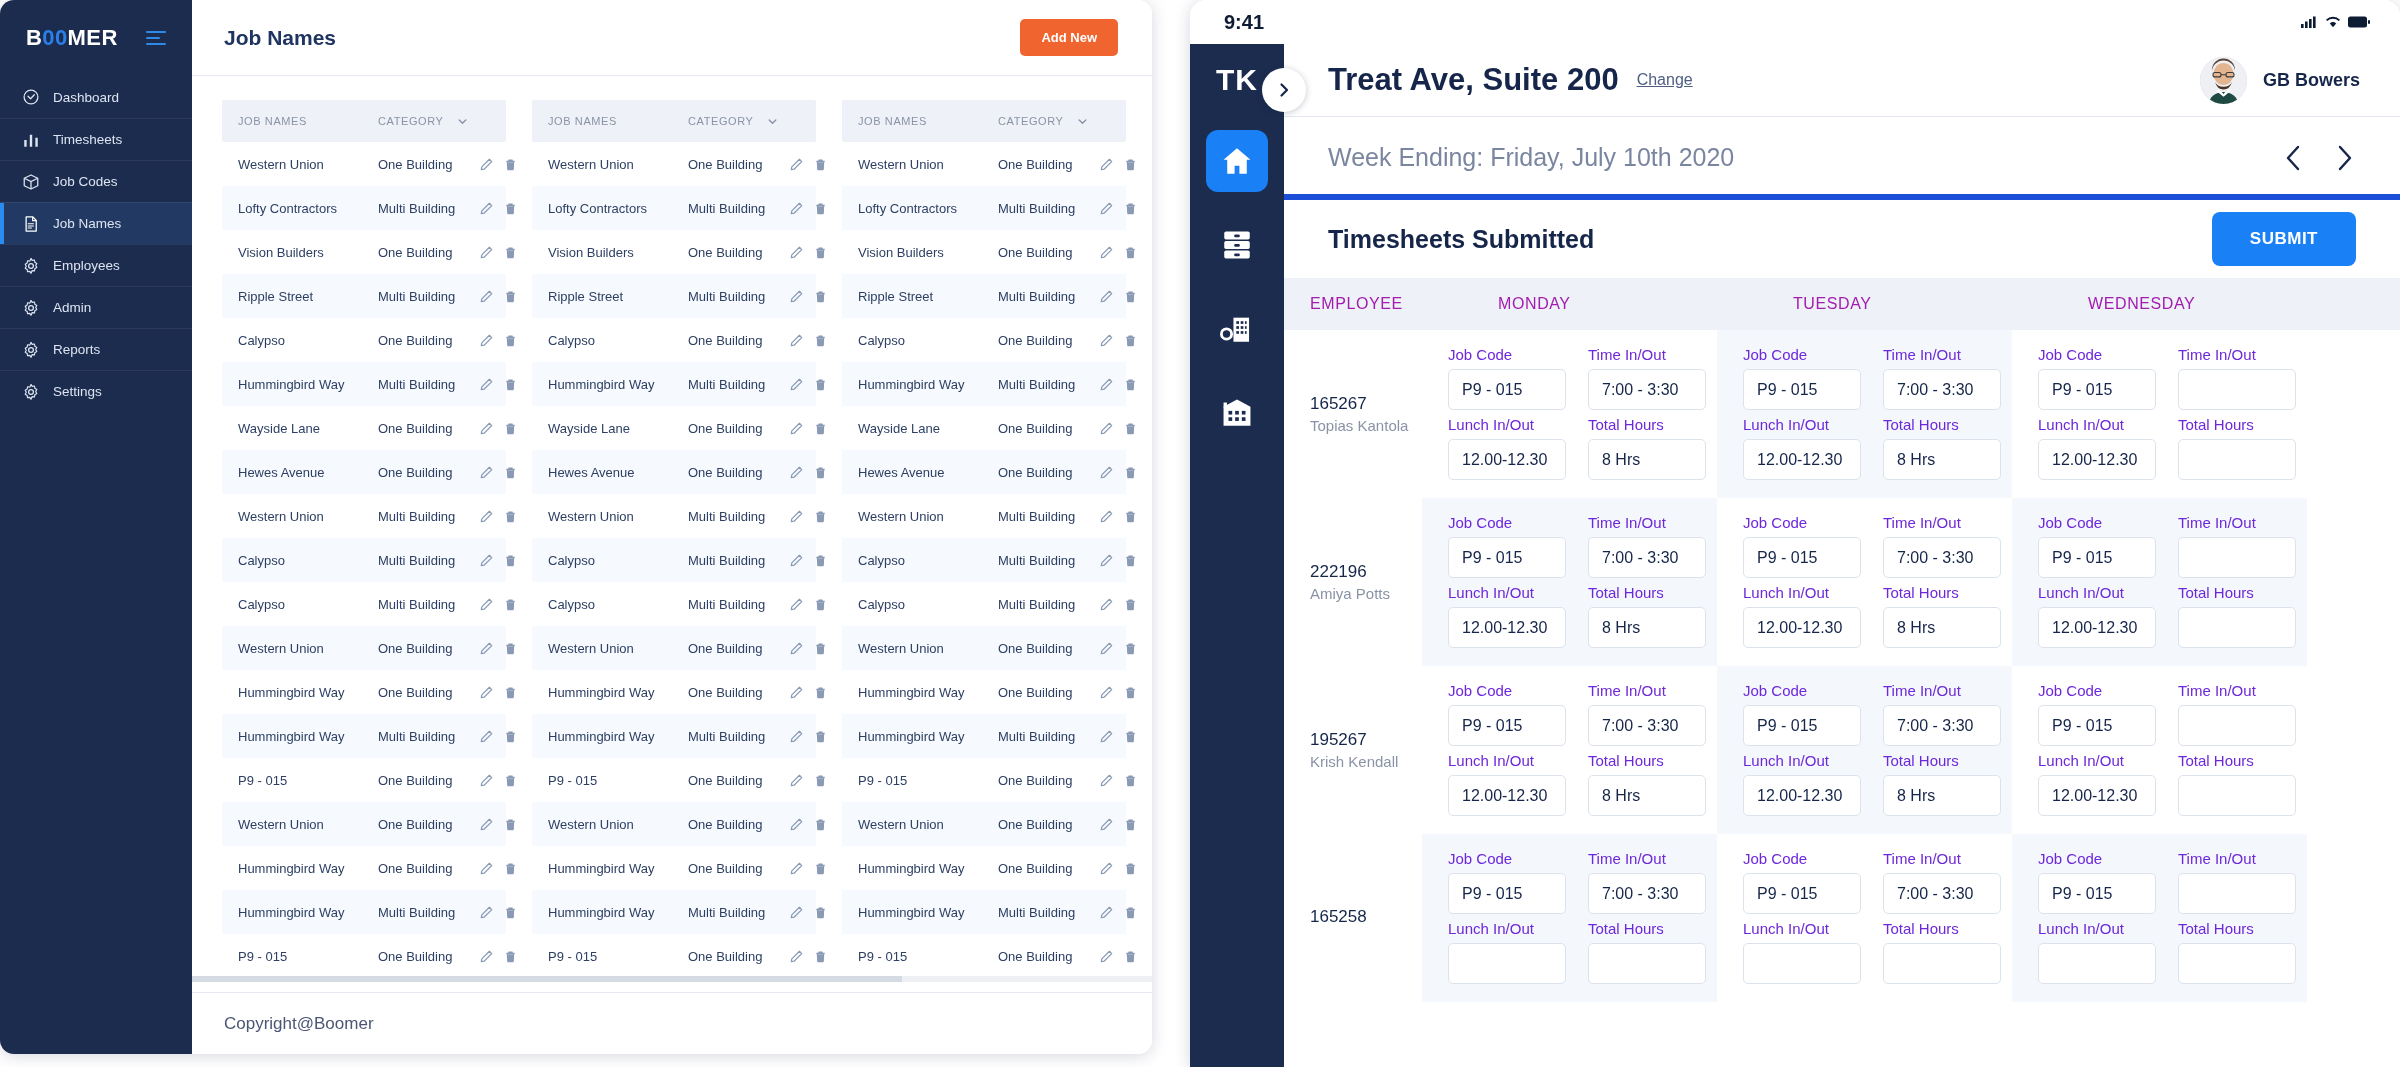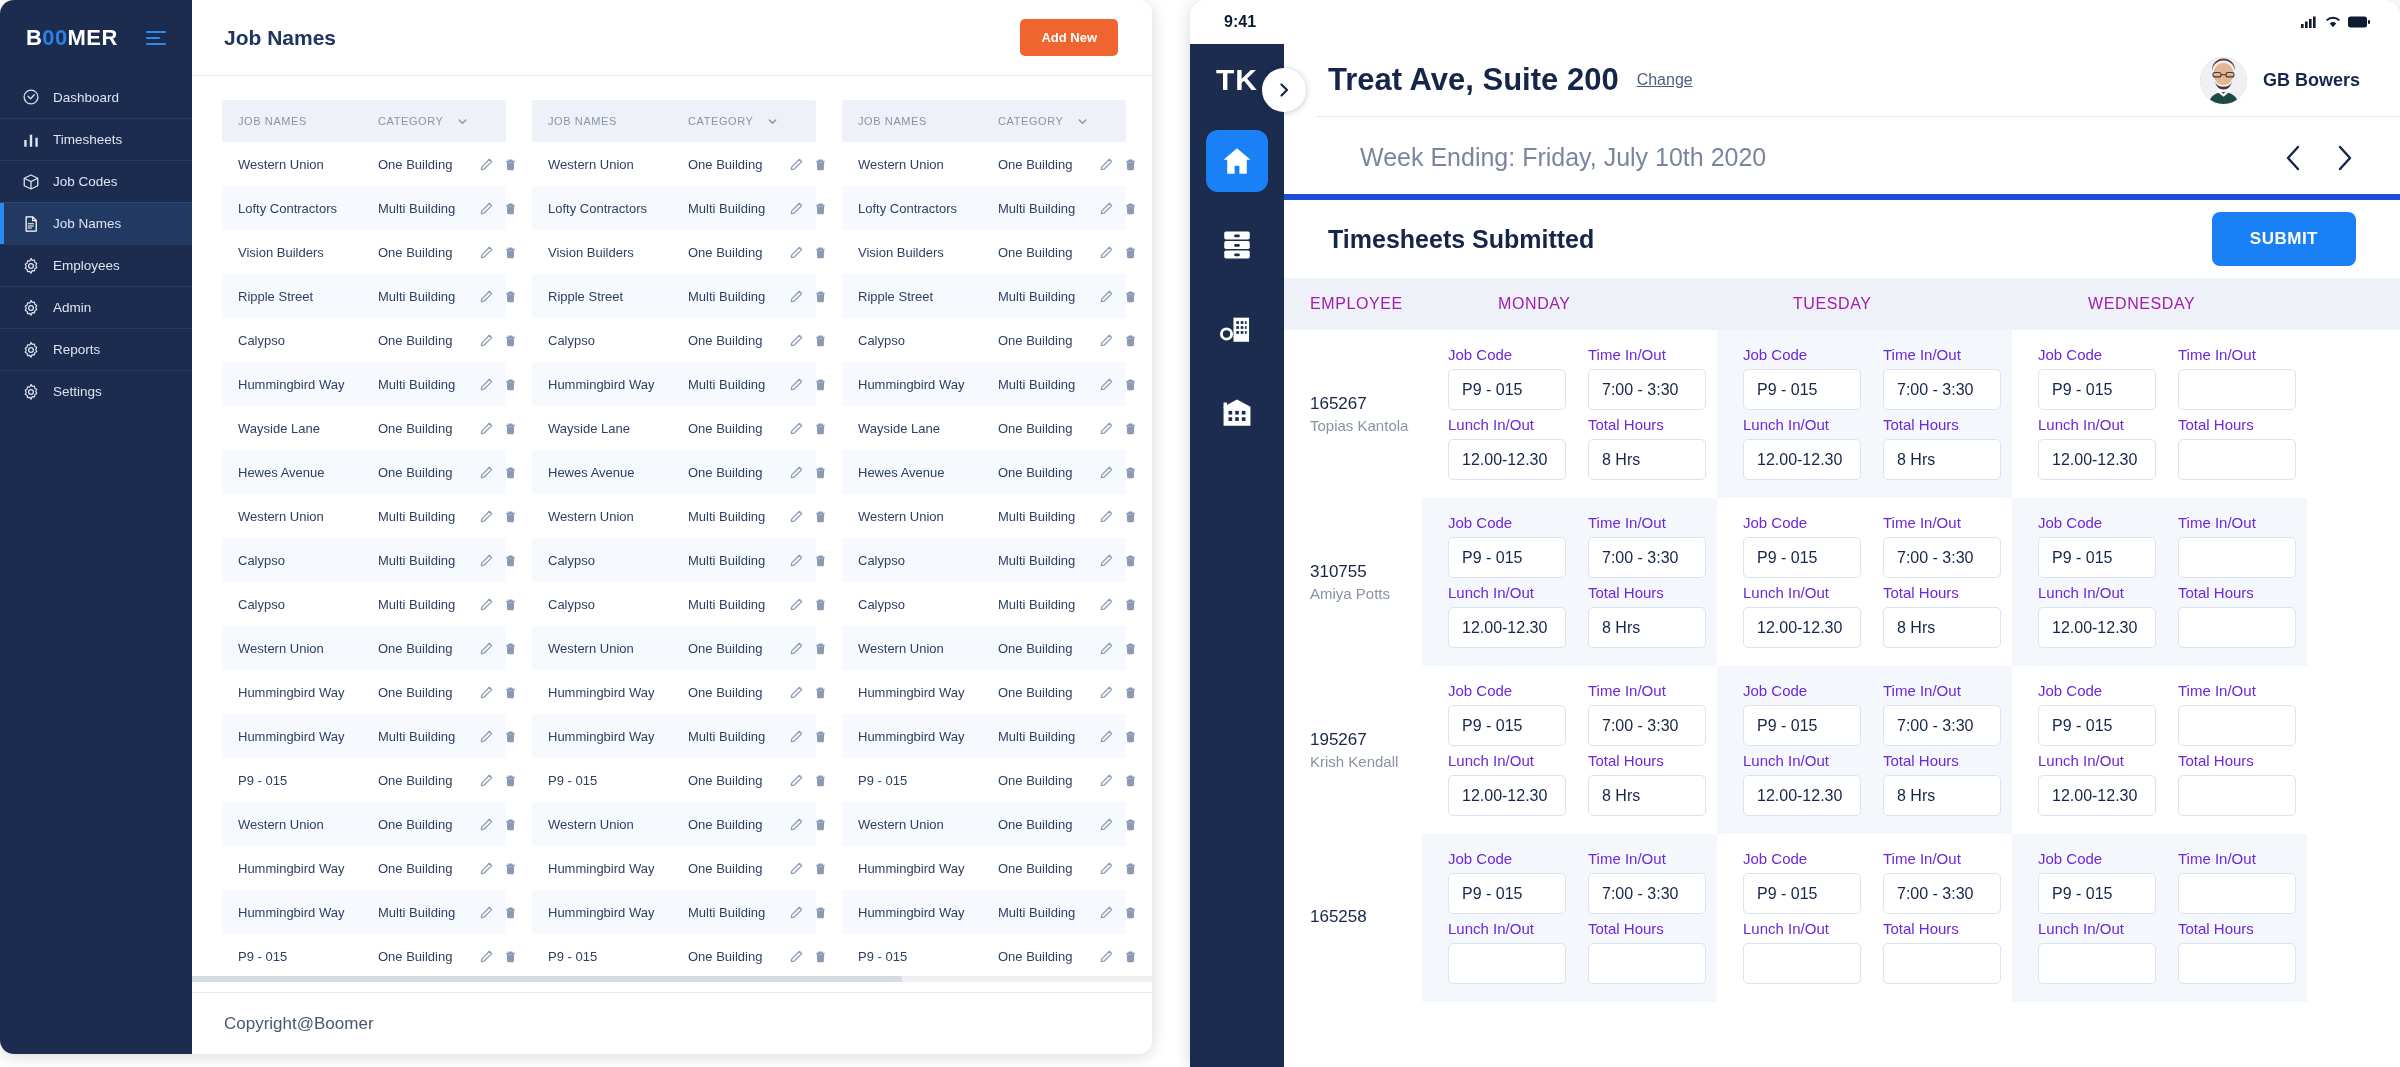--- a/index.html
+++ b/index.html
@@ -107,21 +107,21 @@
     width: 1210px; height: 1067px;
     border-radius: 16px 16px 0 0;
     background: #fff;
     box-shadow: 0 2px 16px rgba(20,35,70,0.18);
     overflow: hidden;
   }
   .statusbar {
     height: 44px; display: flex; align-items: center; justify-content: space-between;
     padding: 0 30px 0 34px; background: #fff;
   }
-  .clock { font-size: 16px; font-weight: bold; color: #0d1b33; }
+  .clock { font-size: 20px; font-weight: bold; color: #0d1b33; }
   .status-icons { display: flex; align-items: center; gap: 7px; }
   .status-icons svg { display: block; }
 
   .tab-body { display: flex; height: calc(1067px - 44px); }
   .t-rail {
     width: 94px; flex: 0 0 94px; background: #1b2c4f;
     display: flex; flex-direction: column; align-items: center;
   }
   .t-logo {
     height: 72px; width: 100%; display: flex; align-items: center; justify-content: center;
@@ -154,21 +154,21 @@
   .t-user { margin-left: auto; display: flex; align-items: center; gap: 16px; }
   .avatar {
     width: 47px; height: 47px; border-radius: 50%; overflow: hidden;
     background: #c8cfdb; flex: 0 0 47px;
   }
   .avatar svg { display: block; }
   .t-username { font-size: 18px; font-weight: bold; color: #16264a; white-space: nowrap; }
 
   .t-week {
     height: 78px; flex: 0 0 78px; border-top: 1px solid #e4e8ef;
-    display: flex; align-items: center; padding: 4px 44px 0 44px; margin-left: 32px;
+    display: flex; align-items: center; padding: 4px 44px 0 44px;
   }
   .week-text { font-size: 25px; color: #7a86a0; }
   .week-nav { margin-left: auto; display: flex; align-items: center; gap: 30px; }
   .week-nav span { cursor: pointer; display: block; }
   .week-nav svg { display: block; }
 
   .t-sub {
     height: 84px; flex: 0 0 84px; border-top: 6px solid #1d4ed8;
     display: flex; align-items: center; padding: 0 44px;
   }
@@ -1647,21 +1647,21 @@
                     <div class="box">12.00-12.30</div>
                   </div>
                   <div class="fld">
                     <label>Total Hours</label>
                     <div class="box"></div>
                   </div>
                 </div>
               </div>
               <div class="emp-row">
                 <div class="emp-name">
-                  <div class="emp-id">310755</div>
+                  <div class="emp-id">222196</div>
                   <div class="emp-label">Amiya Potts</div>
                 </div>
                 <div class="day-cell shade">
                   <div class="fld">
                     <label>Job Code</label>
                     <div class="box">P9 - 015</div>
                   </div>
                   <div class="fld">
                     <label>Time In/Out</label>
                     <div class="box">7:00 - 3:30</div>

